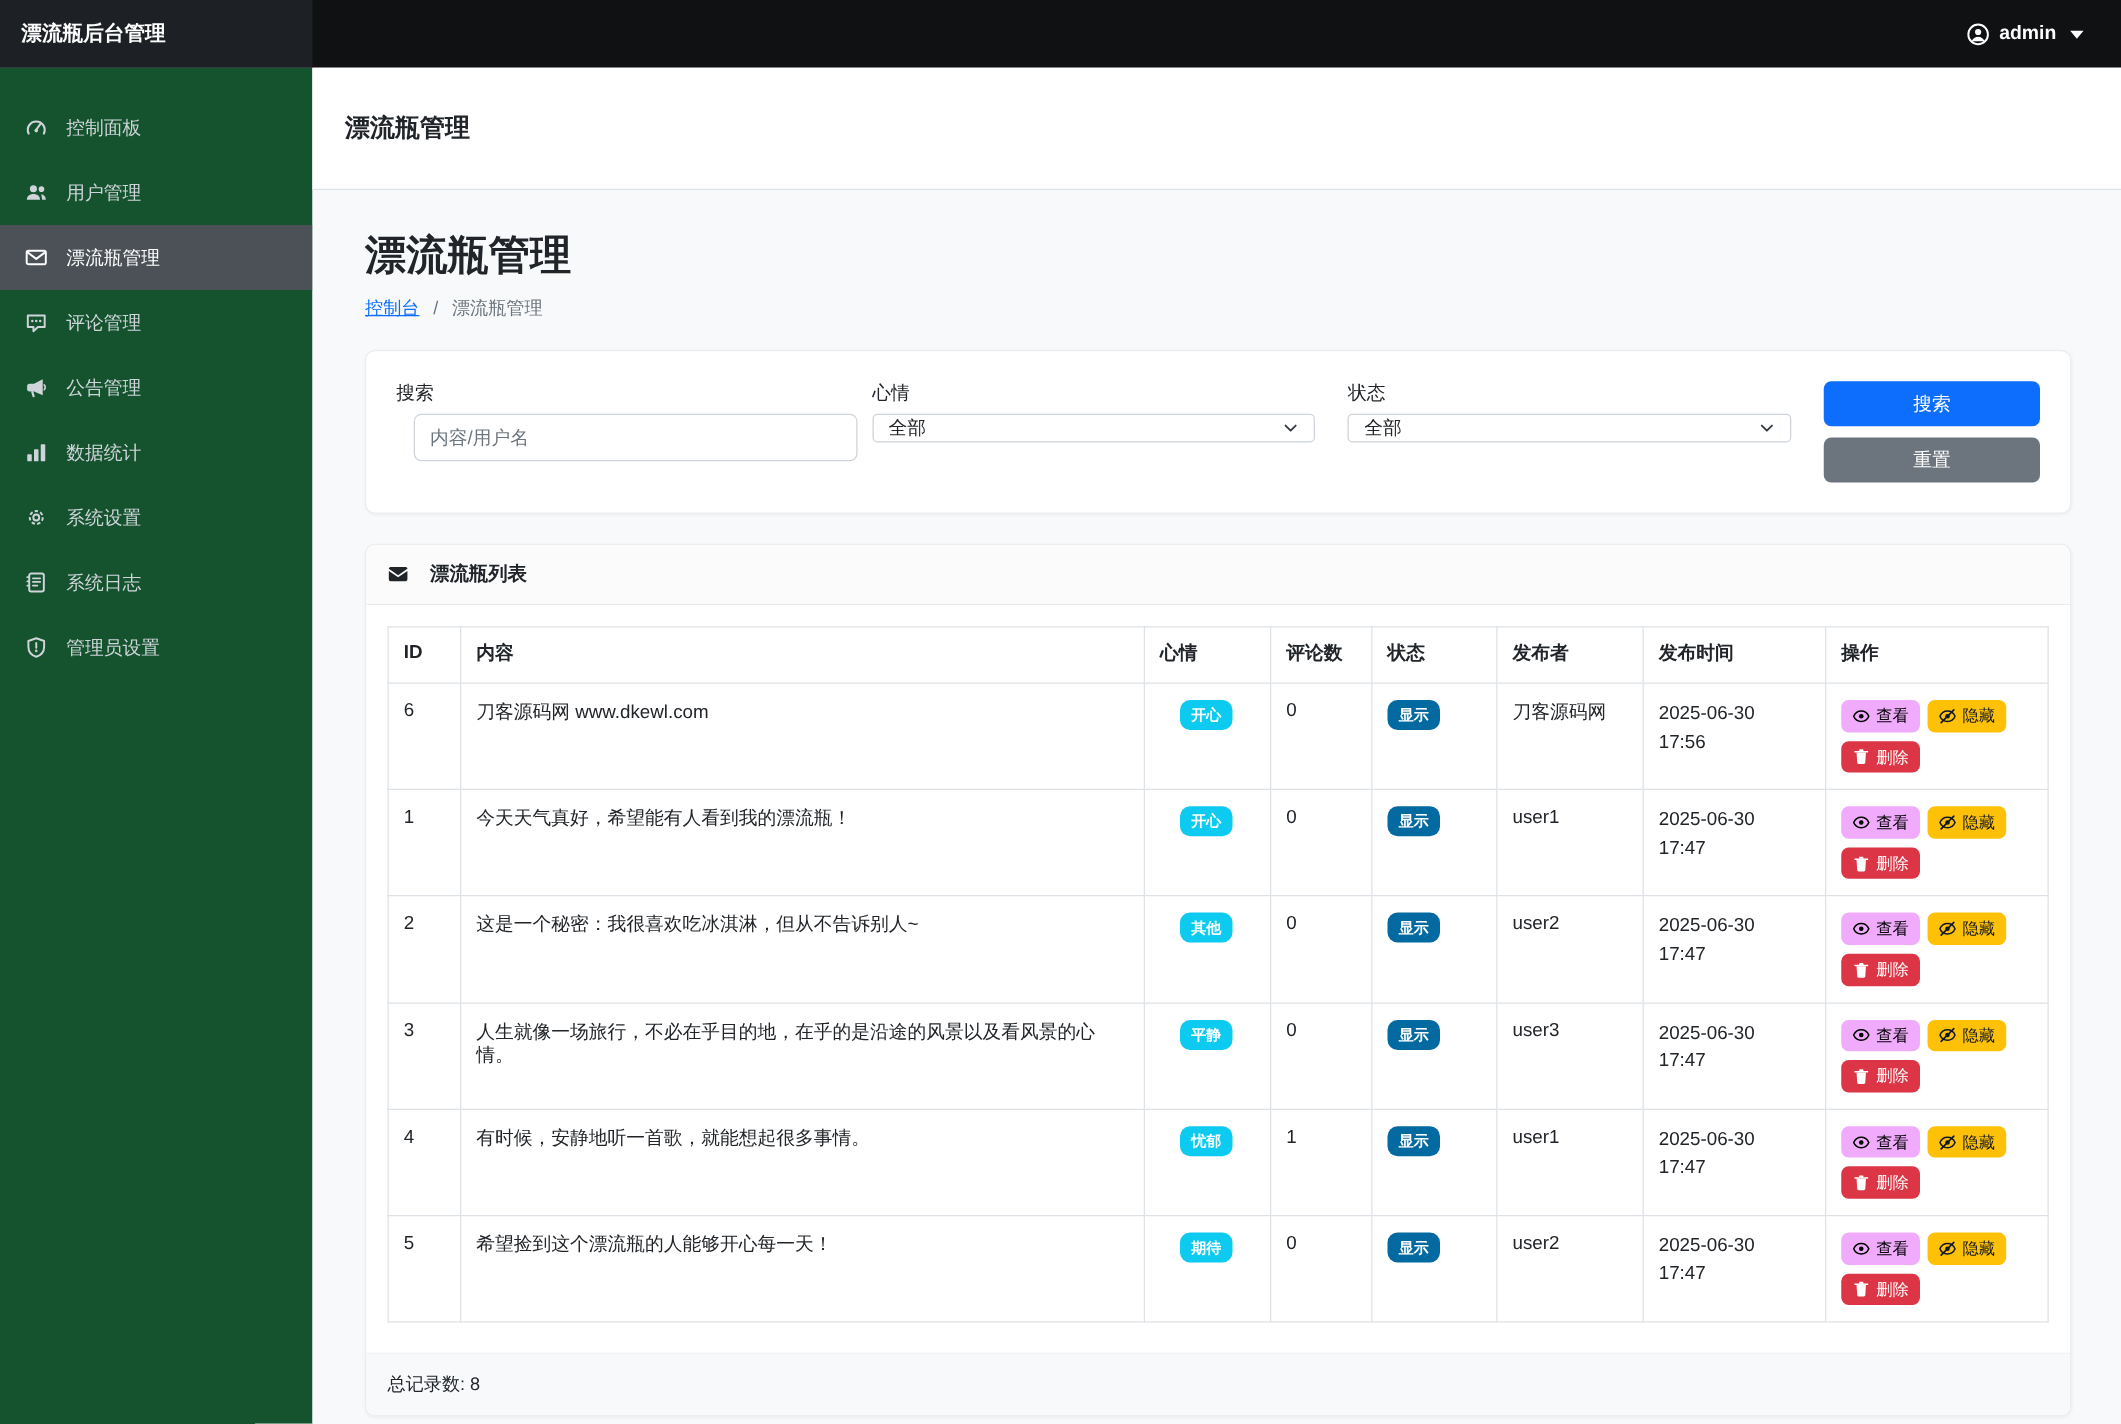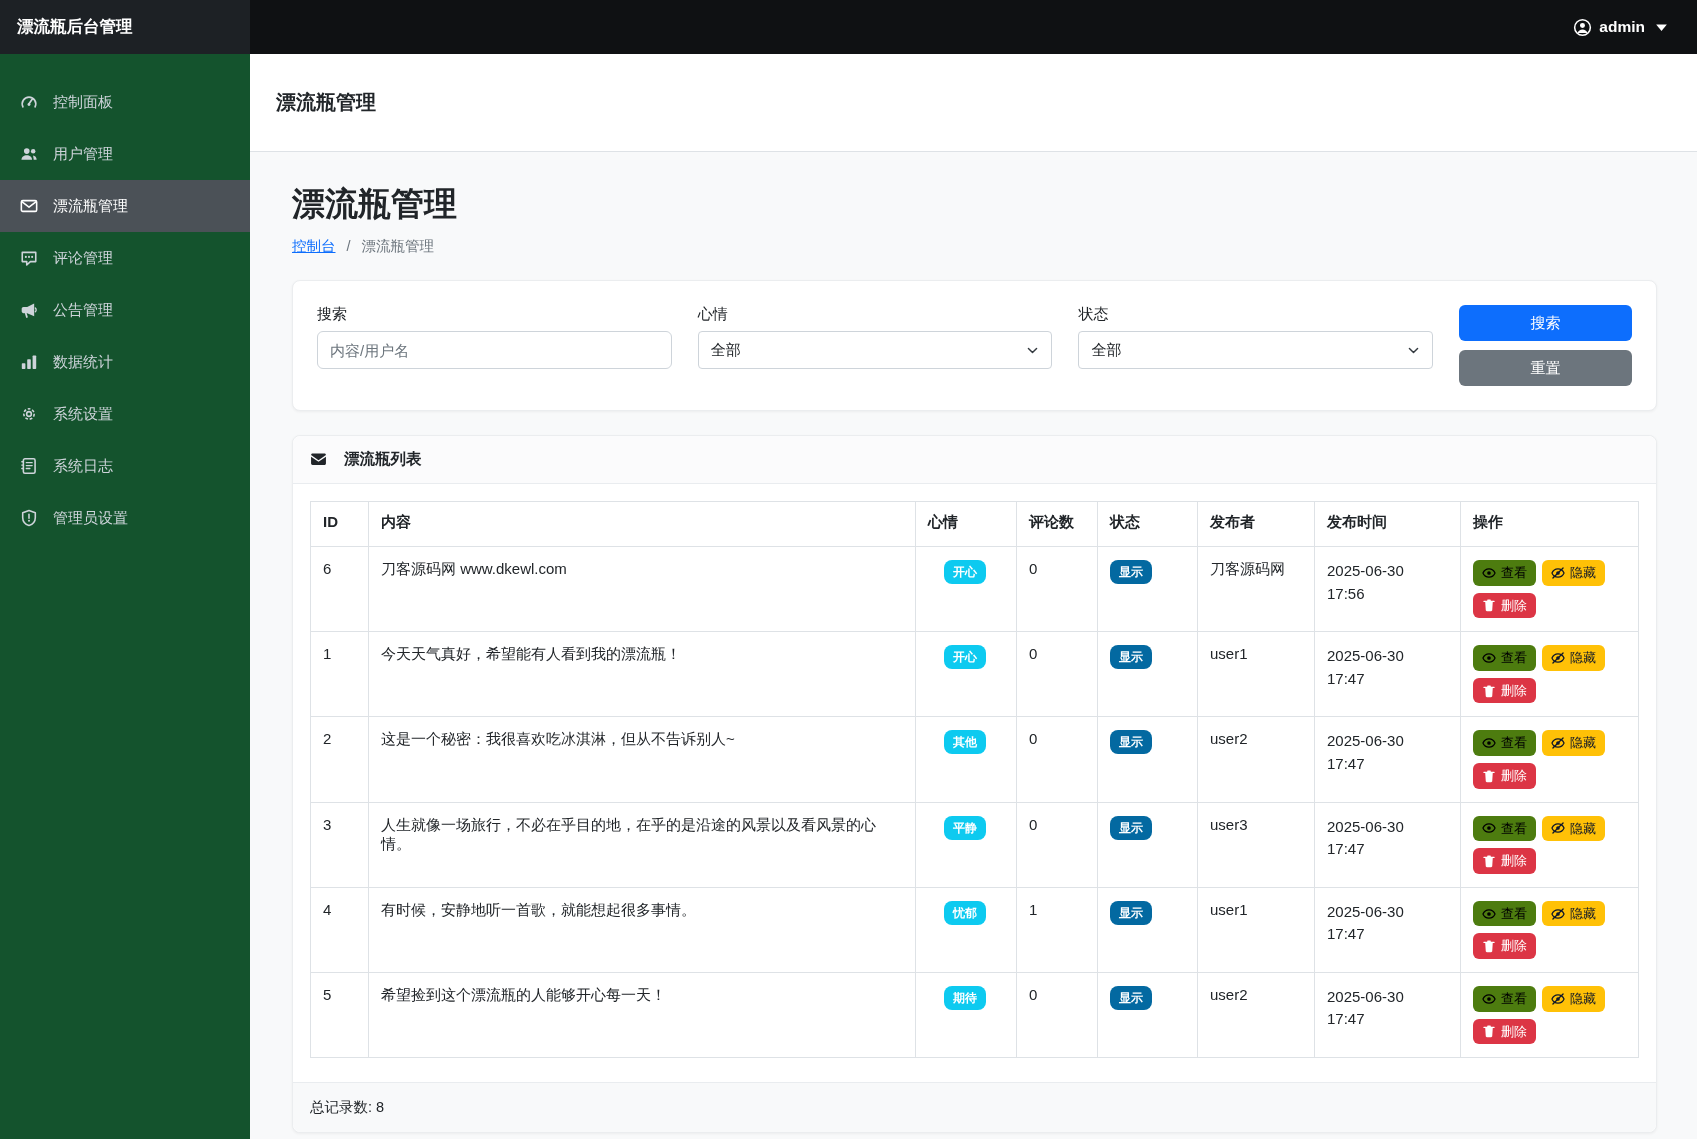--- a/index.html
+++ b/index.html
@@ -32,23 +32,23 @@
   .breadcrumb { font-size:14.5px; margin-bottom:24px; }
   .bc-link { color:#0d6efd; text-decoration:underline; cursor:pointer; }
   .bc-sep { color:#6c757d; margin:0 7px; }
   .bc-current { color:#6c757d; }
 
   
   .card { background:#fff; border:1px solid #ebedef; border-radius:8px; box-shadow:0 1px 3px rgba(0,0,0,.05); }
 
   .filter-card { padding:24px; display:grid; grid-template-columns:1.95fr 1.95fr 1.95fr 0.95fr; column-gap:26px; }
   .field label { display:block; font-size:15px; margin-bottom:7px; }
-  .text-input { width:100%; height:38px; border:1px solid #ced4da; border-radius:6px; padding:0 12px; font-size:15px; font-family:inherit; color:#212529; }
+  .text-input { width:100%; height:38px; border:1px solid #ced4da; border-radius:6px; padding:0 12px; font-size:15px; font-family:inherit; color:#212529;margin-left:14px; }
   .text-input::placeholder { color:#6c757d; }
-  .select { width:100%; height:38px; border:1px solid #ced4da; border-radius:4px; padding:0 12px; font-size:15px; display:flex; align-items:center; justify-content:space-between; background:#fff; cursor:pointer; }
+  .select { width:100%; height:23px; border:1px solid #ced4da; border-radius:4px; padding:0 12px; font-size:15px; display:flex; align-items:center; justify-content:space-between; background:#fff; cursor:pointer; }
   .select .ic { width:13px; height:13px; color:#343a40; }
   .btn-col { display:flex; flex-direction:column; gap:9px; }
   .btn { border:none; border-radius:6px; font-family:inherit; cursor:pointer; }
   .btn-primary { background:#0d6efd; color:#fff; height:36px; font-size:15px; }
   .btn-secondary { background:#6c757d; color:#fff; height:36px; font-size:15px; }
 
   .table-card { margin-top:24px; }
   .card-header { padding:13px 17px; background:#fbfbfc; border-bottom:1px solid #e9ecef; border-radius:8px 8px 0 0; font-size:15.5px; font-weight:700; display:flex; align-items:center; gap:17px; }
   .card-header .ic { width:17px; height:17px; }
   .card-body { padding:17px 17px 24px; }
@@ -61,21 +61,21 @@
   th.c0{width:58px} th.c1{width:547px} th.c2{width:101px} th.c3{width:81px} th.c4{width:100px} th.c5{width:117px} th.c6{width:146px}
   .time-line { line-height:1.5; }
 
   .badge { display:inline-block; border-radius:8px; padding:6px 9px; font-size:12px; font-weight:700; color:#fff; line-height:1; }
   .badge-mood { background:#0dcaf0;margin-left:16px; }
   .badge-status { background:#0369a1; }
 
   .actions { display:flex; flex-wrap:wrap; gap:7px 6px; }
   .abtn { display:inline-flex; align-items:center; gap:5px; padding:5px 9px; font-size:13px; border-radius:6px; border:none; font-family:inherit; cursor:pointer; line-height:1.2; }
   .abtn .ic { width:14px; height:14px; }
-  .abtn-view { background:#4d7c0f; color:#000; }
+  .abtn-view { background:#f0abfc; color:#000; }
   .abtn-hide { background:#ffc107; color:#0f172a; }
   .abtn-del  { background:#dc3545; color:#fff; }
 
   .card-footer { padding:15px 17px; background:#f8f9fa; border-top:1px solid #e9ecef; border-radius:0 0 8px 8px; font-size:14.5px; }
 </style>
 </head>
 <body>
 
 <svg width="0" height="0" style="position:absolute" aria-hidden="true">
   <defs>

